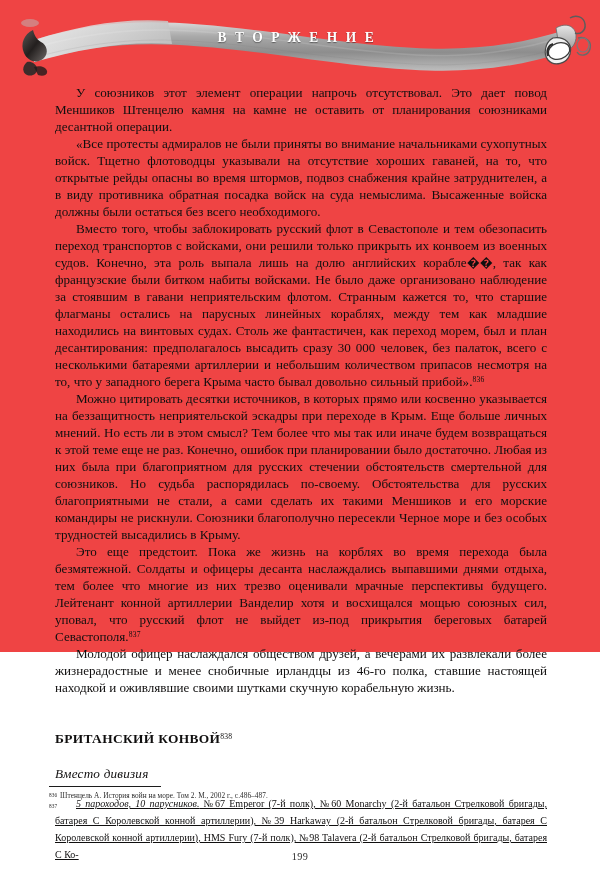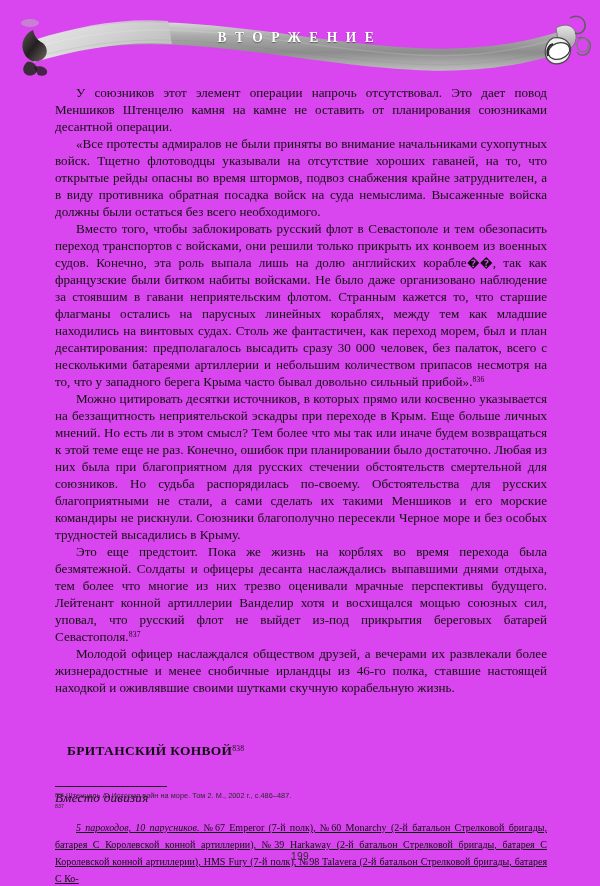--- a/index.html
+++ b/index.html
@@ -14,22 +14,22 @@
     font-family: "Liberation Serif", serif;
     color: #100f0f;
     overflow: hidden;
   }
 
   
   #page {
     position: absolute;
     left: 0; top: 0;
     width: 600px;
-    height: 886px;
-    background: #d946ef;
+    height: 652px;
+    background: #ef4444;
   }
 
   
   #banner-wrap {
     position: absolute;
     left: 0;
     top: 4px;
     width: 600px;
     height: 72px;
   }
@@ -78,21 +78,21 @@
 
   sup.ref {
     font-size: 7.6px;
     line-height: 0;
     vertical-align: 4.5px;
     letter-spacing: .2px;
   }
 
   
   h2.section {
-    margin: 12px;
+    margin: 0;
     padding-top: 35px;
     font-size: 13.4px;
     font-weight: 700;
     letter-spacing: .35px;
     text-align: left;
   }
   h2.section sup.ref {
     font-weight: 400;
     vertical-align: 4px;
   }
@@ -113,24 +113,24 @@
     line-height: 17.0px;
     text-align: justify;
     text-indent: 21px;
     text-decoration: underline;
   }
   p.roster i { font-style: italic; }
 
   
   #footnotes {
     position: absolute;
-    left: 55px;
+    left: 49px;
     top: 786px;
     width: 492px;
-    font-family: Liberation Sans, sans-serif;
+    font-family: Liberation Serif, serif;
     color: #2a2a2a;
   }
   #fn-rule {
     width: 112px;
     height: 1px;
     background: #1c1c1c;
     margin: 0 0 4px 0;
   }
   .fn {
     font-size: 7.3px;
@@ -150,21 +150,21 @@
     vertical-align: baseline;
   }
 
   
   #folio {
     position: absolute;
     left: 0;
     top: 851px;
     width: 600px;
     text-align: center;
-    font-family: Liberation Sans, sans-serif;
+    font-family: Liberation Serif, serif;
     font-size: 10.2px;
     color: #2b2b2b;
     letter-spacing: .4px;
   }
 </style>
 </head>
 <body>
 
 <div id="page">
 

